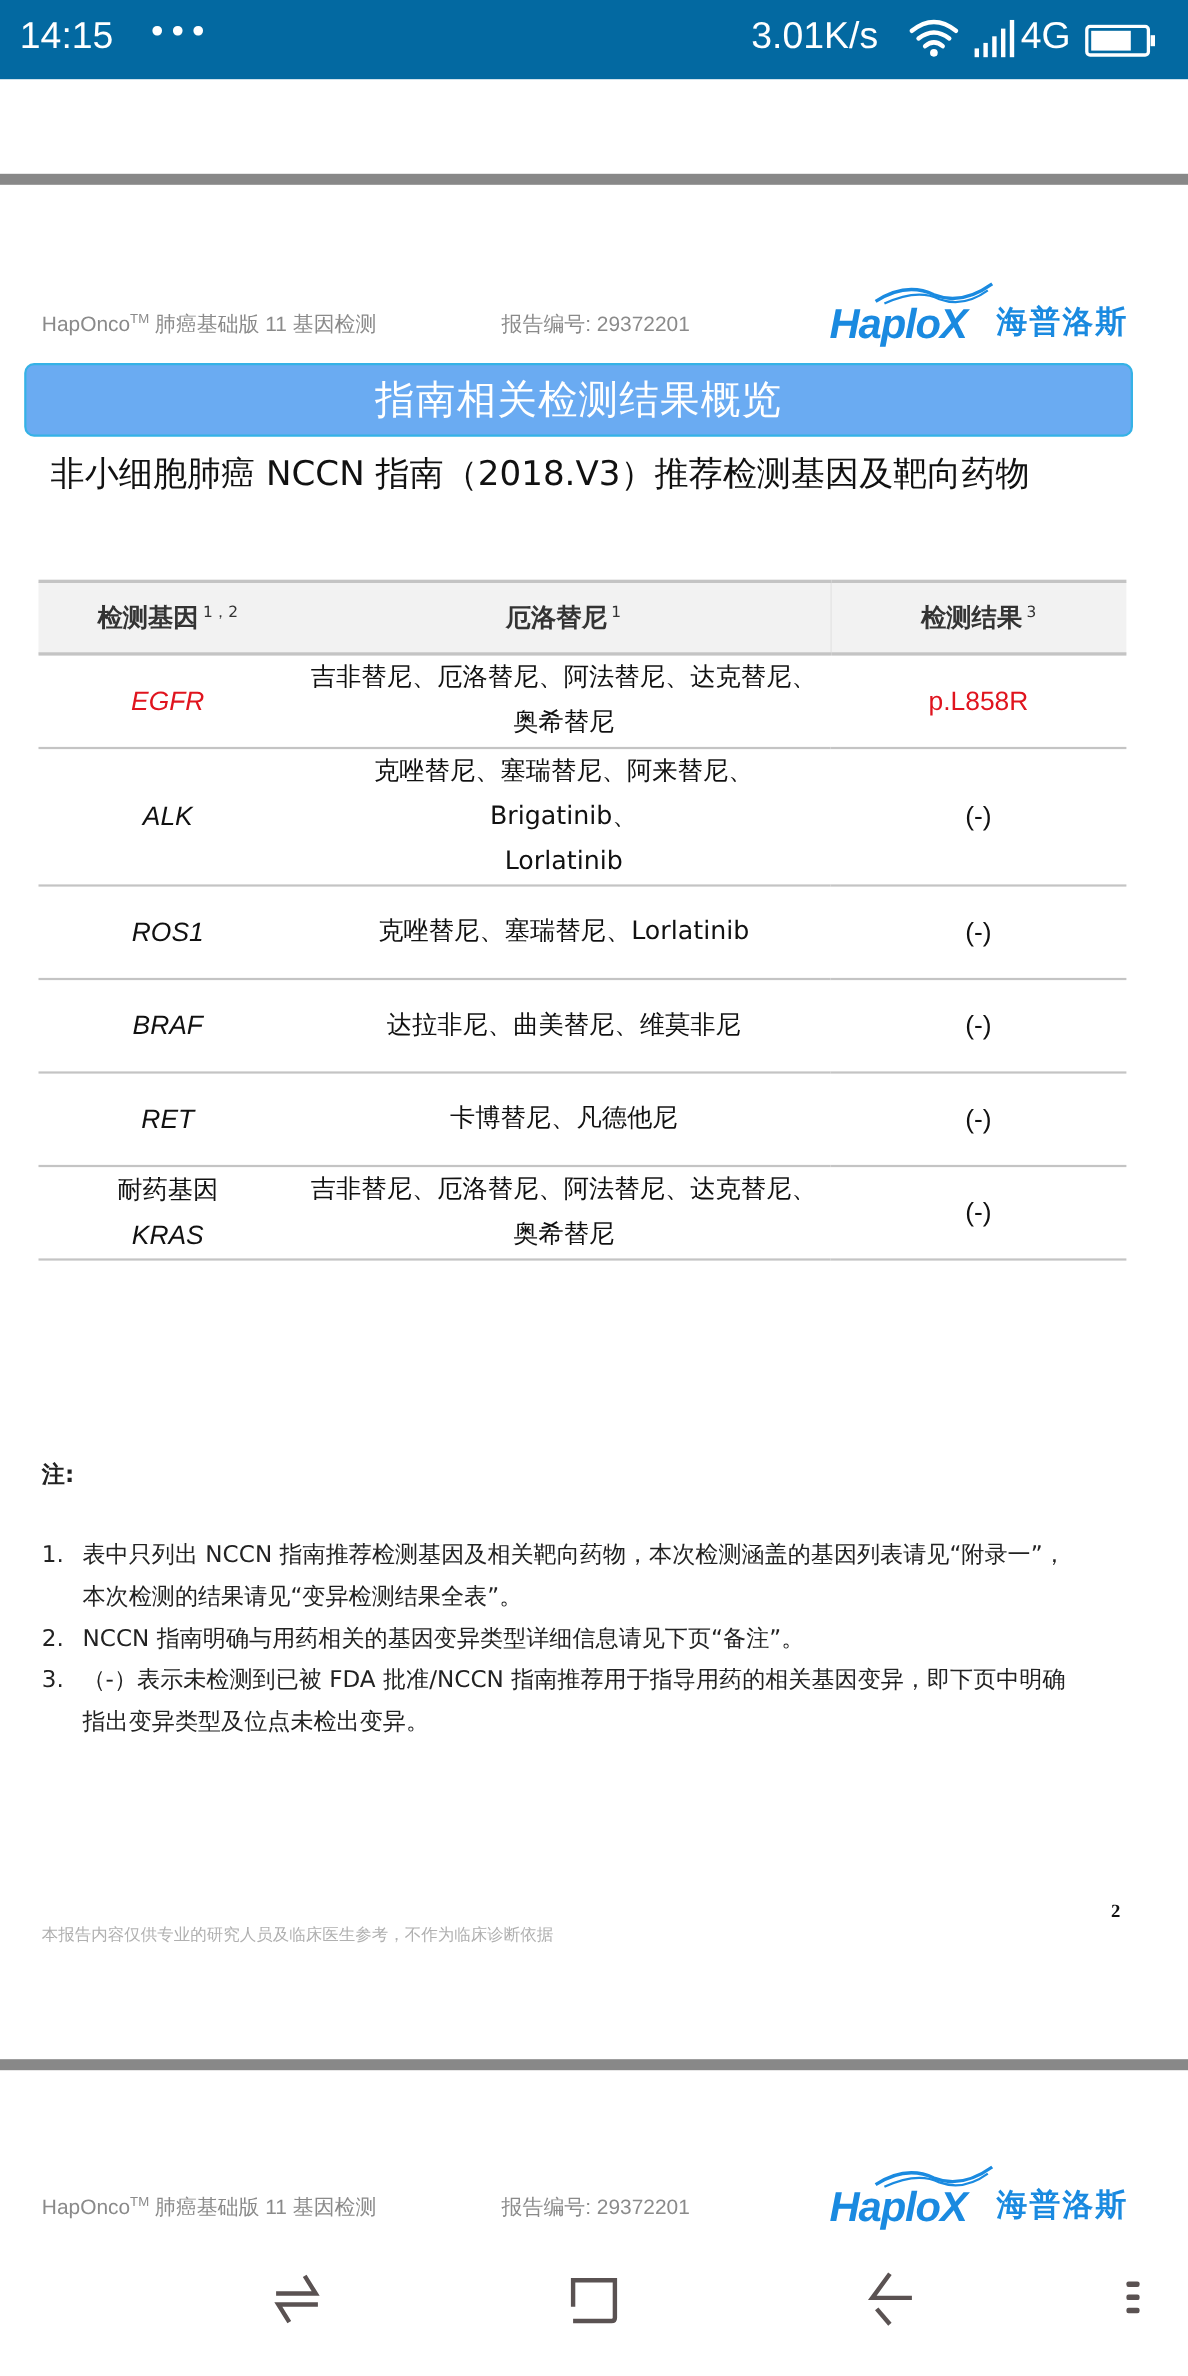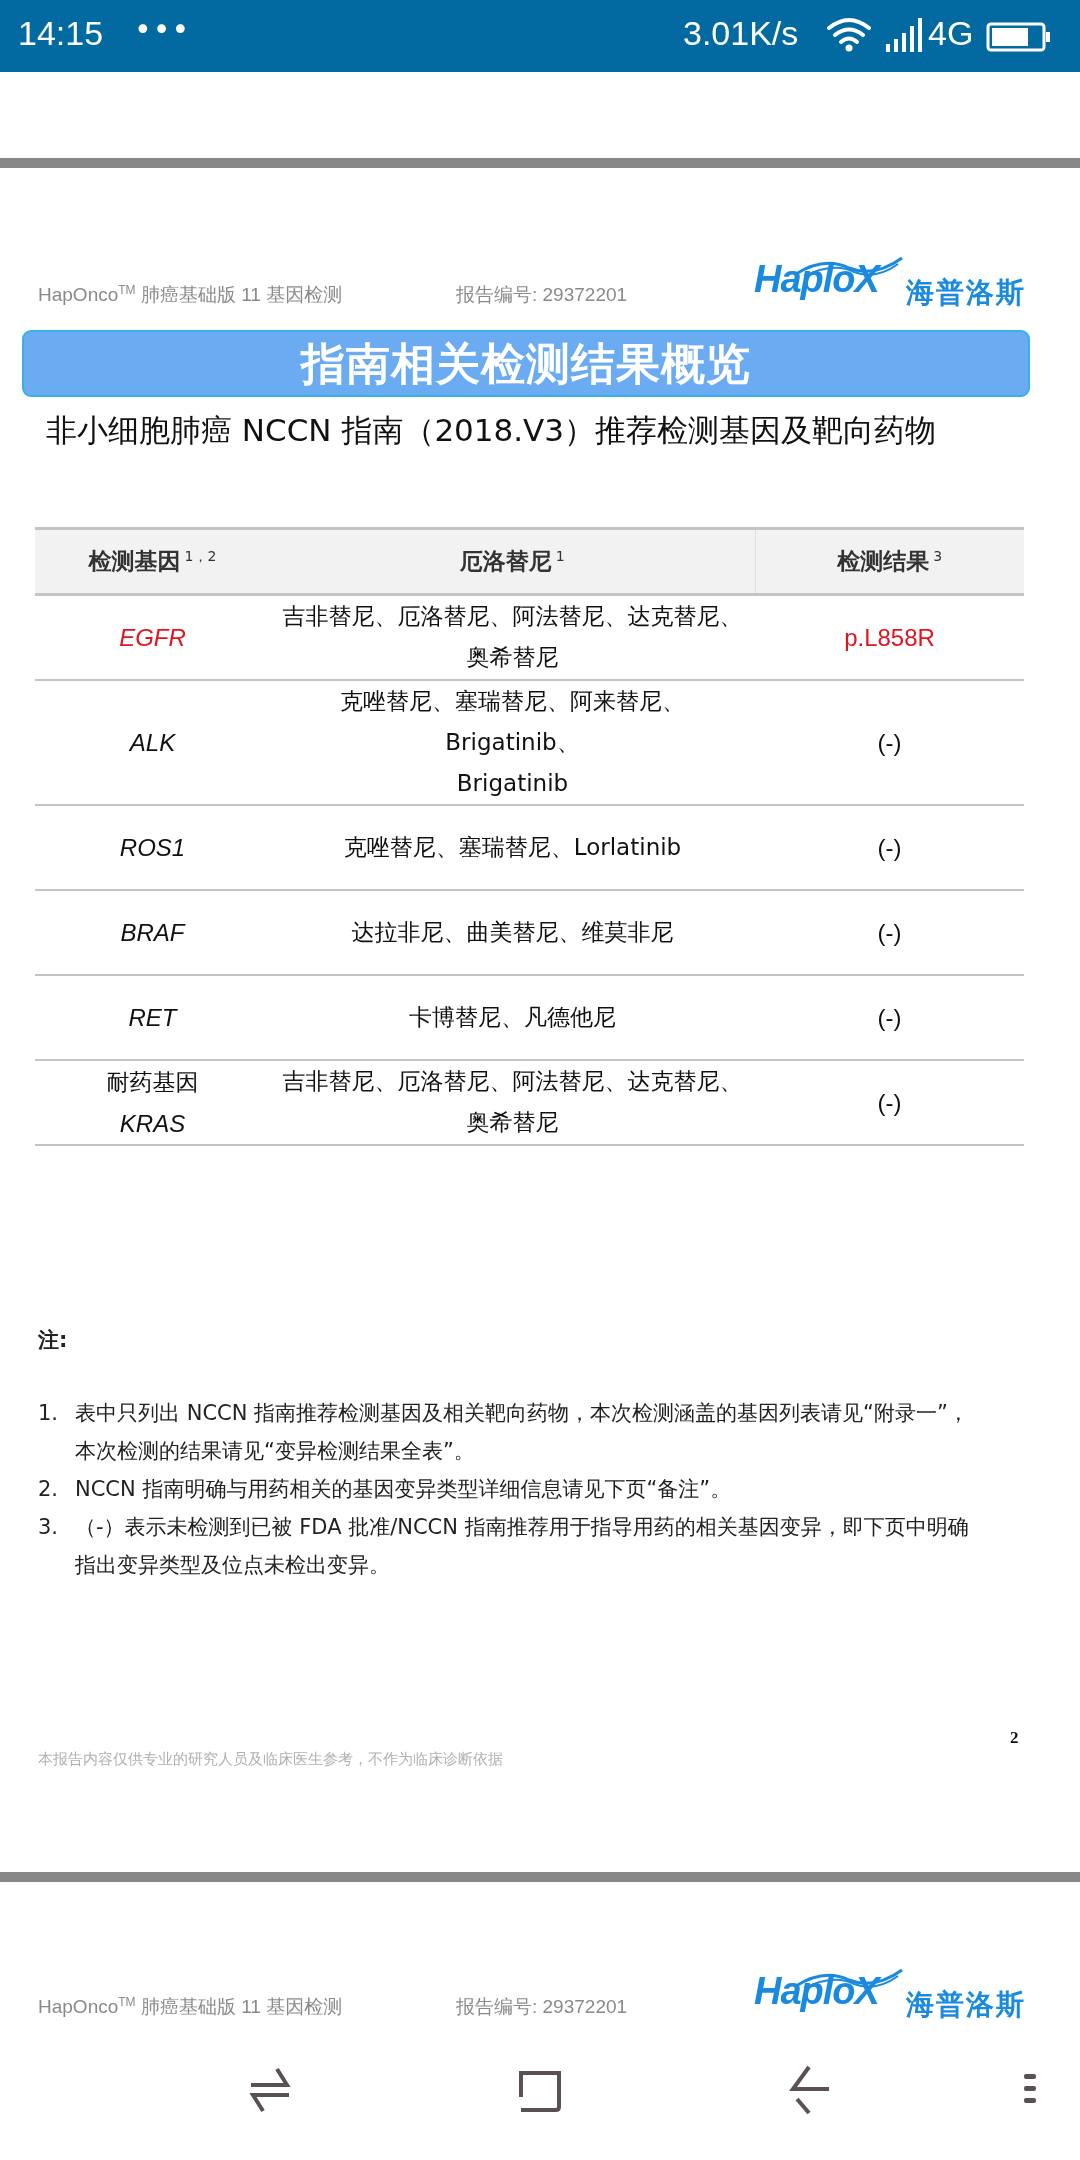--- a/index.html
+++ b/index.html
@@ -15,26 +15,26 @@
   .status-bar .net { position: absolute; left: 928px; top: 14px; font-size: 34px; font-family: "Liberation Sans", sans-serif; }
   .status-bar .battery { position: absolute; left: 986px; top: 22px; }
 
   .page-divider { position: absolute; left: 0; width: 1080px; height: 10px; background: #888888; }
 
   .page-header { position: absolute; left: 38px; width: 1000px; height: 60px; }
   .page-header .product { position: absolute; left: 0; top: 30px; font-size: 19px; color: #8a8a8a; font-family: "Liberation Sans", sans-serif; white-space: nowrap; }
   .page-header .product sup { font-size: 12px; text-align: center; }
   .page-header .report-no { position: absolute; left: 418px; top: 30px; font-size: 19px; color: #8a8a8a; font-family: "Liberation Sans", sans-serif; white-space: nowrap; }
   .page-header .logo { position: absolute; left: 716px; top: 0; width: 280px; height: 60px; }
-  .logo .wordmark { position: absolute; left: 0; top: 6px; font-size: 38px; font-weight: bold; font-style: italic; color: #1a8ae0; font-family: "Liberation Sans", sans-serif; letter-spacing: -1px; }
+  .logo .wordmark { position: absolute; left: 0; top: 22px; font-size: 38px; font-weight: bold; font-style: italic; color: #1a8ae0; font-family: "Liberation Sans", sans-serif; letter-spacing: -1px; }
   .logo .cn { position: absolute; left: 152px; top: 22px; font-size: 28px; font-weight: bold; color: #1a8ae0; letter-spacing: 2px; }
   .logo svg { position: absolute; left: 40px; top: 2px; }
 
   .banner { position: absolute; left: 22px; top: 330px; width: 1008px; height: 67px; background: #6aabf2; border: 2px solid #35b2e6; border-radius: 9px; text-align: center; }
-  .banner .title { display: block; color: #ffffff; font-size: 44px; line-height: 63px; font-weight: bold; letter-spacing: 1px; }
+  .banner .title { display: block; color: #ffffff; font-size: 36px; line-height: 63px; font-weight: normal; letter-spacing: 1px; }
 
   .subtitle { position: absolute; left: 46px; top: 410px; font-size: 31px; color: #111; white-space: nowrap; }
 
   .result-table { position: absolute; left: 35px; top: 479px; width: 989px; border-collapse: collapse; table-layout: fixed; margin-top: 48px; }
   .result-table col.c1 { width: 235px; }
   .result-table col.c2 { width: 485px; }
   .result-table col.c3 { width: 269px; }
   .result-table th { background: #f2f2f2; height: 66px; font-size: 23px; font-weight: bold; color: #333; border-top: 3px solid #c4c4c4; border-bottom: 3px solid #c4c4c4; text-align: center; }
   .result-table th.c2h { border-right: 1px solid #e0e0e0; }
   .result-table th sup { font-size: 14px; font-weight: normal; vertical-align: 8px; margin-left: 4px; }
@@ -126,21 +126,21 @@
     </tr>
   </thead>
   <tbody>
     <tr>
       <td class="gene red">EGFR</td>
       <td class="drugs"><span>吉非替尼、厄洛替尼、阿法替尼、达克替尼、</span><br><span>奥希替尼</span></td>
       <td class="result red">p.L858R</td>
     </tr>
     <tr>
       <td class="gene">ALK</td>
-      <td class="drugs"><span>克唑替尼、塞瑞替尼、阿来替尼、Brigatinib、</span><br><span>Brigatinib</span></td>
+      <td class="drugs"><span>克唑替尼、塞瑞替尼、阿来替尼、Brigatinib、</span><br><span>Lorlatinib</span></td>
       <td class="result">(-)</td>
     </tr>
     <tr>
       <td class="gene">ROS1</td>
       <td class="drugs">克唑替尼、塞瑞替尼、Lorlatinib</td>
       <td class="result">(-)</td>
     </tr>
     <tr>
       <td class="gene">BRAF</td>
       <td class="drugs">达拉非尼、曲美替尼、维莫非尼</td>

